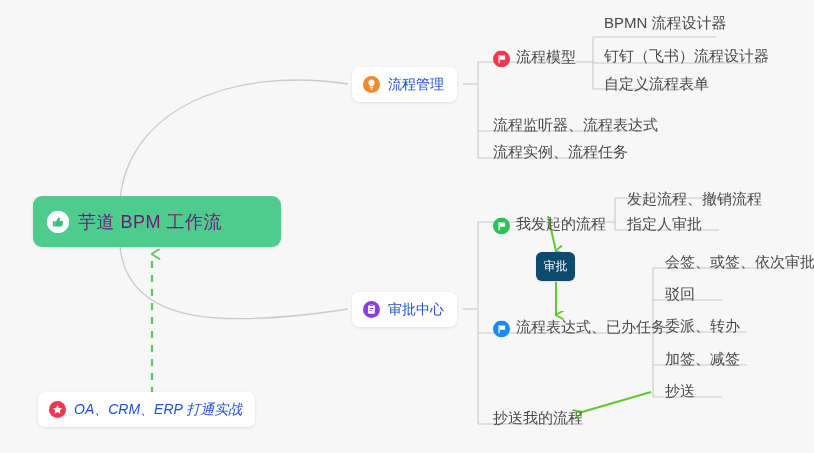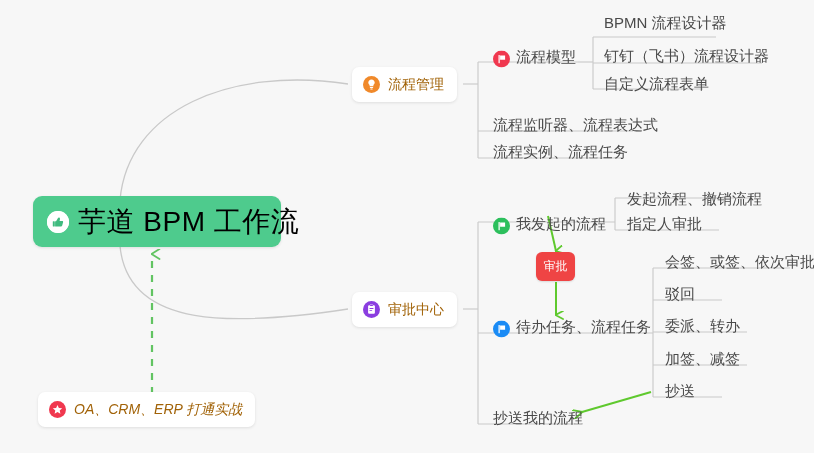--- a/index.html
+++ b/index.html
@@ -19,41 +19,41 @@
     left:33px;top:196px;
     width:248px;height:51px;
     background:#4ecb8d;
     border-radius:9px;
     display:flex;align-items:center;
     padding-left:14px;
     box-sizing:border-box;
     box-shadow:0 1px 3px rgba(0,0,0,0.10);
   }
   .root-label{
-    color:#000000;
-    font-size:28px;
+    color:#701a75;
+    font-size:18px;
     letter-spacing:0.5px;
     margin-left:9px;
     white-space:nowrap;
   }
 
   
   .card{
     position:absolute;
     background:#ffffff;
     border-radius:7px;
     box-shadow:0 1px 3px rgba(0,0,0,0.10);
     display:flex;align-items:center;
     padding:0 13px 0 11px;
     box-sizing:border-box;
     height:35px;
     white-space:nowrap;
   }
   .card-label{
-    font-size:14px;color:#a16207;margin-left:8px;
+    font-size:14px;color:#1d4ed8;margin-left:8px;
   }
 
   
   .tnode{
     position:absolute;
     font-size:15px;
     color:#4a4a4a;
     white-space:nowrap;
     padding:2px 6px 4px 6px;
     box-sizing:border-box;
@@ -70,21 +70,21 @@
     position:relative;
     flex:0 0 auto;
   }
   .ico svg{display:block;}
 
   
   .badge{
     position:absolute;
     left:536px;top:252px;
     width:39px;height:29px;
-    background:#ef4444;
+    background:#0c4a6e;
     border-radius:6px;
     display:flex;align-items:center;justify-content:center;
     color:#ffffff;font-size:12px;
     box-shadow:0 1px 2px rgba(0,0,0,0.12);
   }
 </style>
 </head>
 <body>
 
 <div id="canvas">
@@ -241,21 +241,21 @@
   </div>
 
   <div class="tnode with-icon" style="left:490px;top:316px;">
     <span class="tico ico" style="width:17px;height:17px;">
       <svg width="17" height="17" viewBox="0 0 17 17">
         <circle cx="8.5" cy="8.5" r="8.5" fill="#1a8bf5"></circle>
         <rect x="5.5" y="4.4" width="1.25" height="8.4" rx="0.5" fill="#ffffff"></rect>
         <path d="M7.1 4.9 L12.1 4.9 L12.1 9.3 L7.1 9.3 Z" fill="#ffffff"></path>
       </svg>
     </span>
-    <span>待办任务、流程任务</span>
+    <span>流程表达式、已办任务</span>
   </div>
 
   <div class="tnode" style="left:659px;top:251px;">
     <span>会签、或签、依次审批</span>
   </div>
   <div class="tnode" style="left:659px;top:283px;">
     <span>驳回</span>
   </div>
   <div class="tnode" style="left:659px;top:315px;">
     <span>委派、转办</span>

